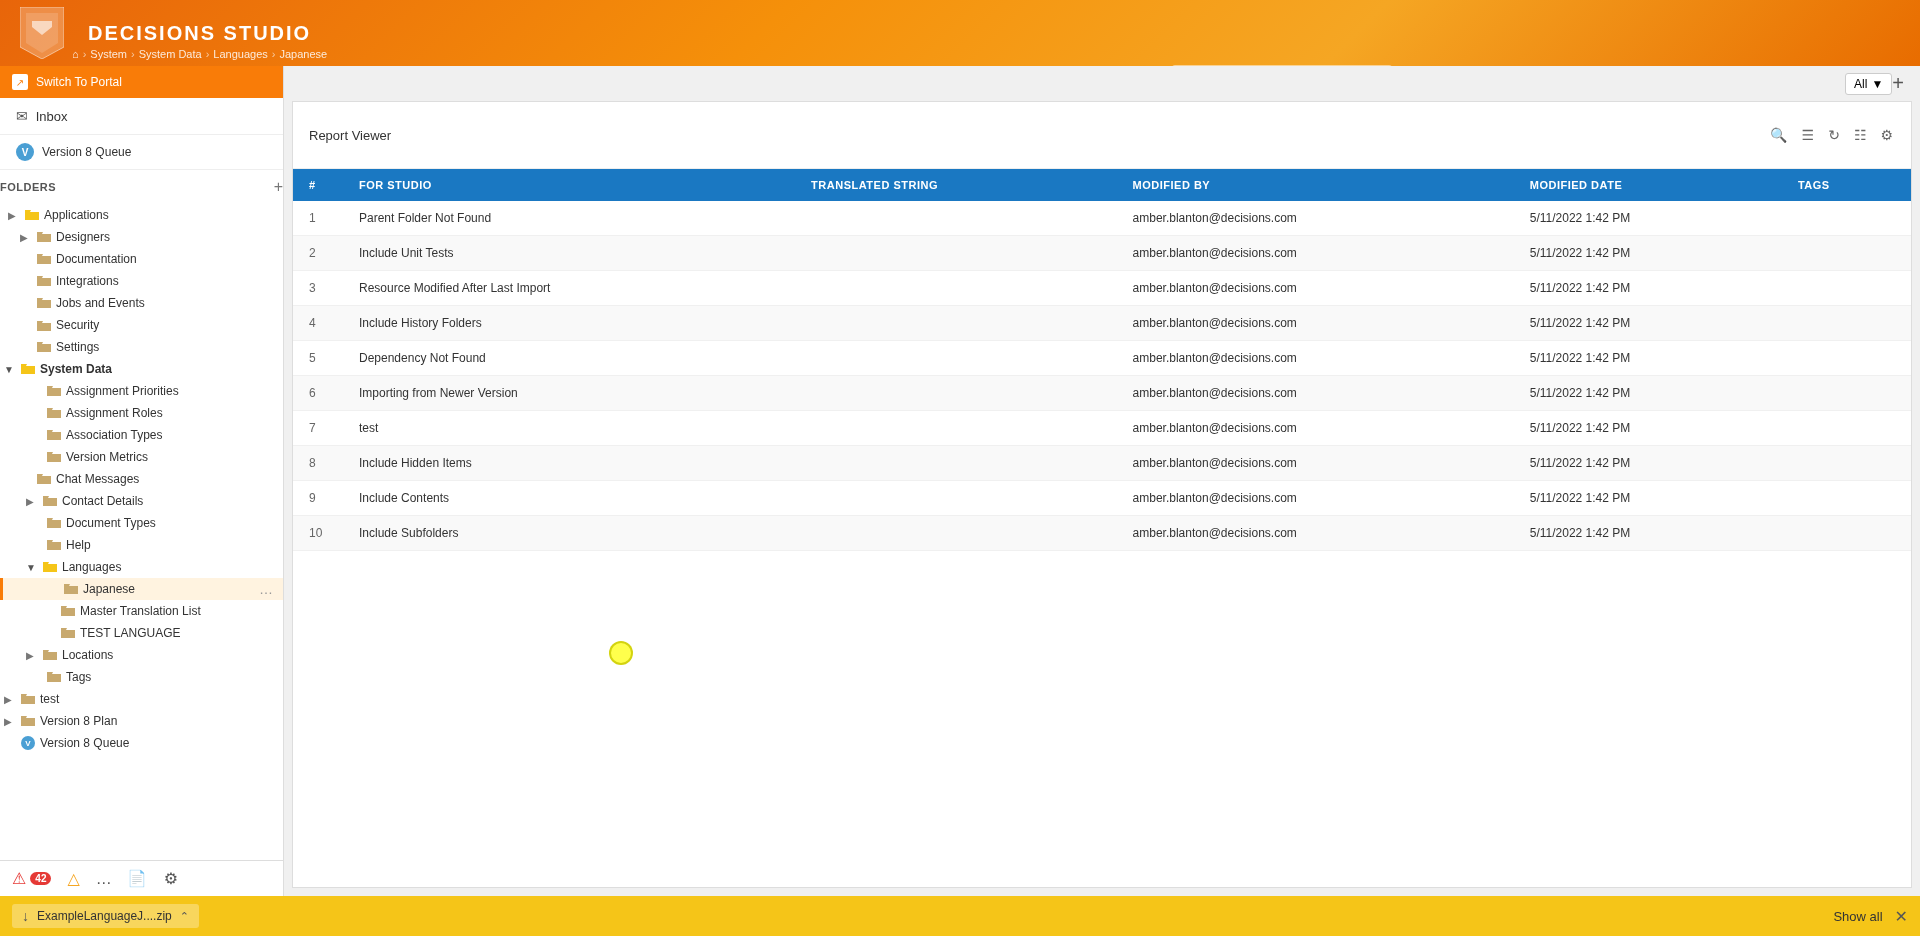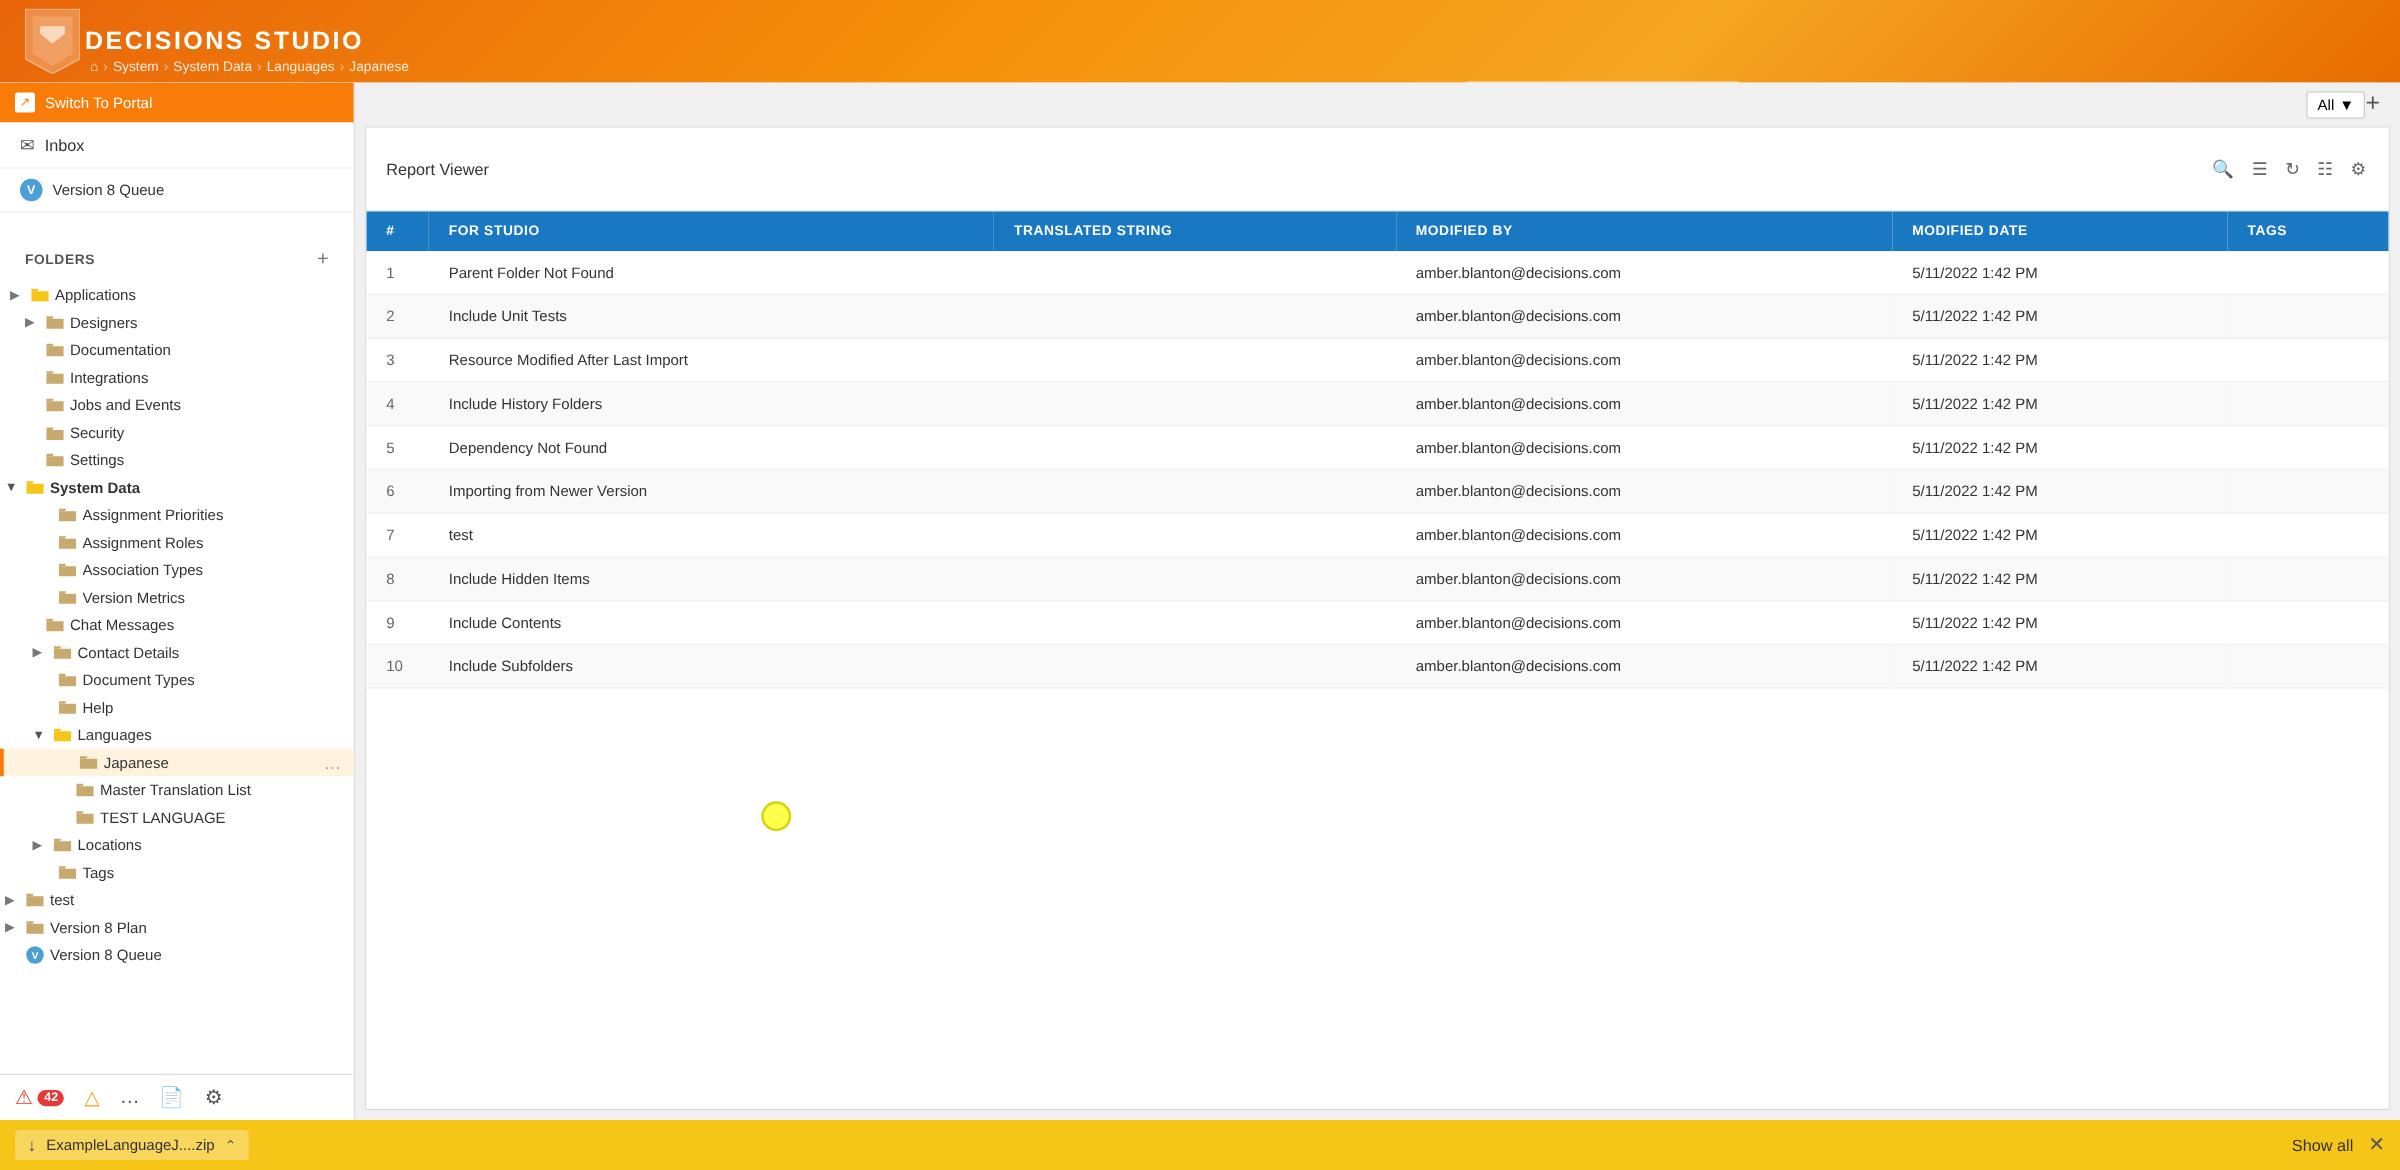--- a/index.html
+++ b/index.html
@@ -11,21 +11,21 @@
       height: 66px;
       display: flex;
       align-items: center;
       padding: 0 20px;
       position: relative;
       flex-shrink: 0;
     }
     .header-logo-area {
       display: flex;
       align-items: center;
-      gap: 4px;
+      gap: 24px;
     }
     .logo-icon {
       width: 44px;
       height: 52px;
     }
     .header-title {
       color: white;
       font-size: 20px;
       font-weight: bold;
       letter-spacing: 2px;
@@ -183,26 +183,25 @@
       color: #555;
       letter-spacing: 0.5px;
     }
     .start-workflow-chevron {
       color: #777;
       font-size: 12px;
       cursor: pointer;
     }
 
     .folders-header {
-      padding: 8px 20px;
+      padding: 8px 0;
       display: flex;
       align-items: center;
       justify-content: space-between;
       flex-shrink: 0;
-      margin-top: 21px;
     }
     .folders-title {
       font-size: 11px;
       font-weight: bold;
       color: #555;
       letter-spacing: 0.5px;
     }
     .folders-add {
       color: #777;
       font-size: 16px;

